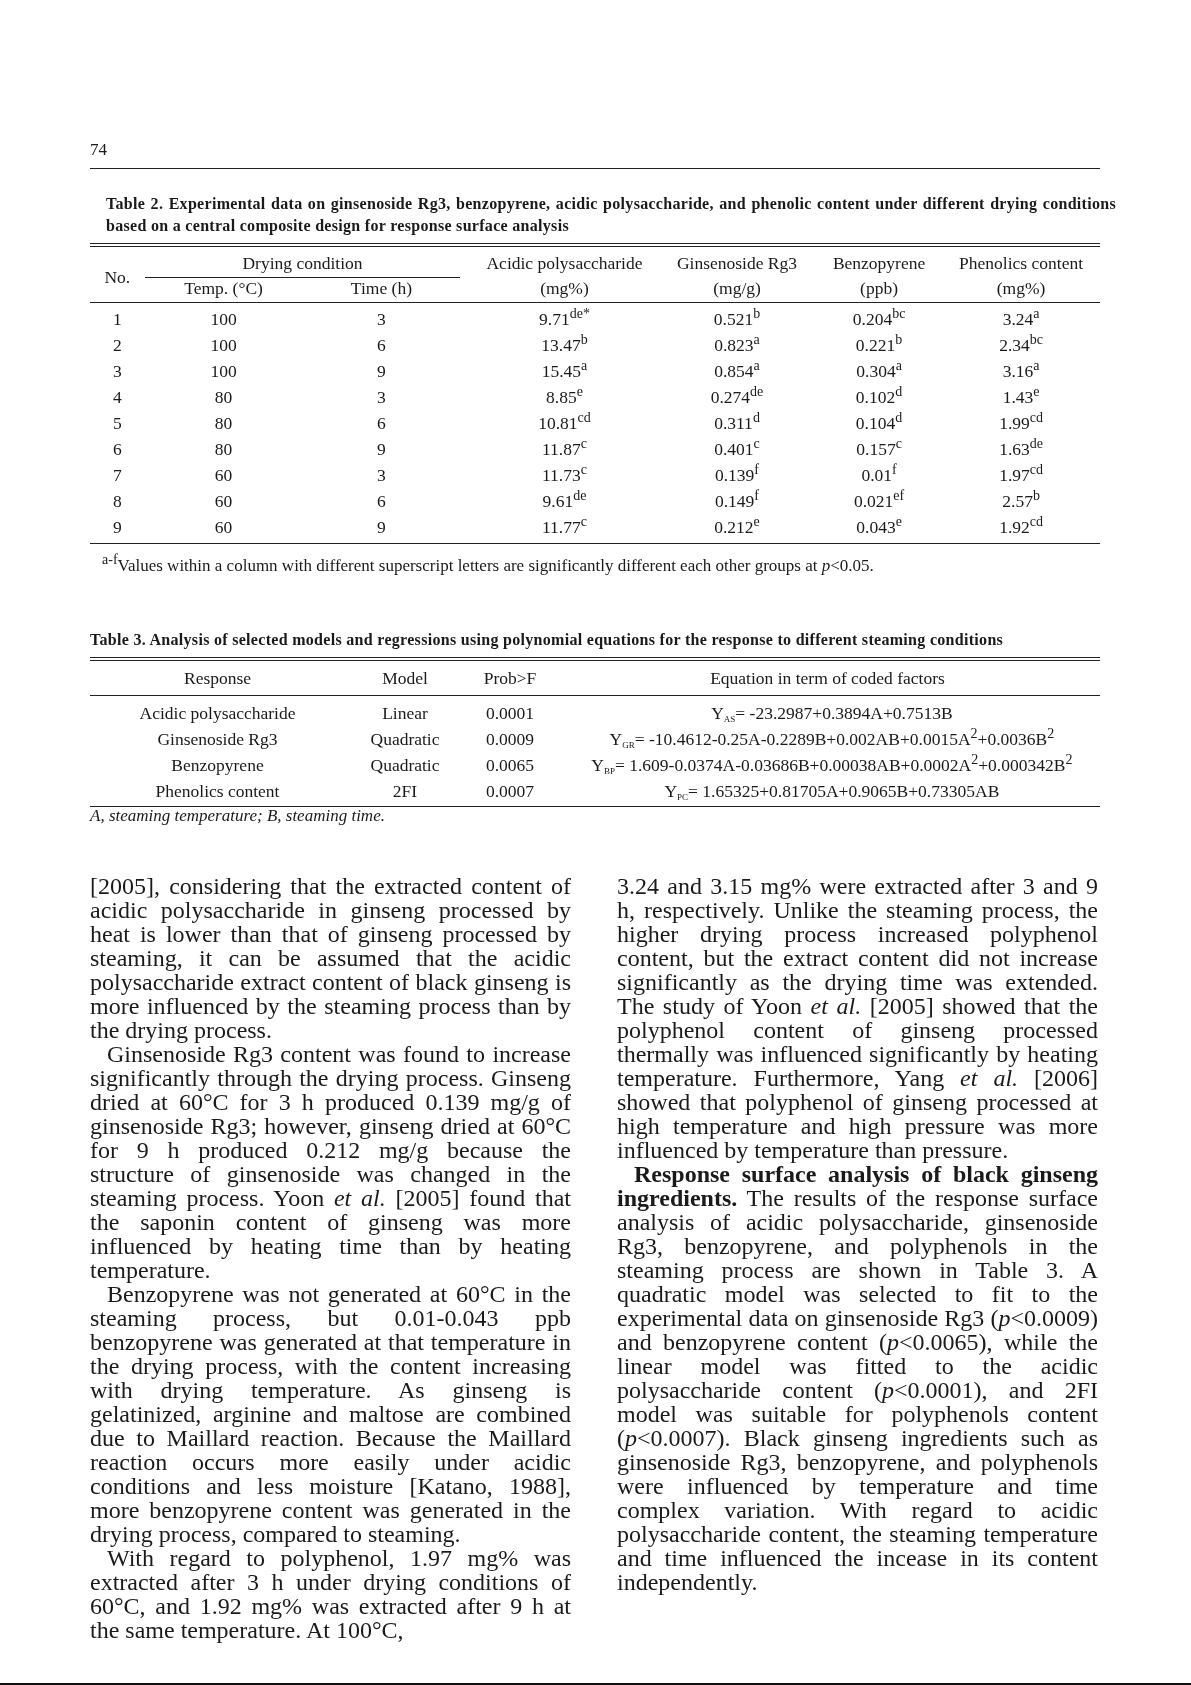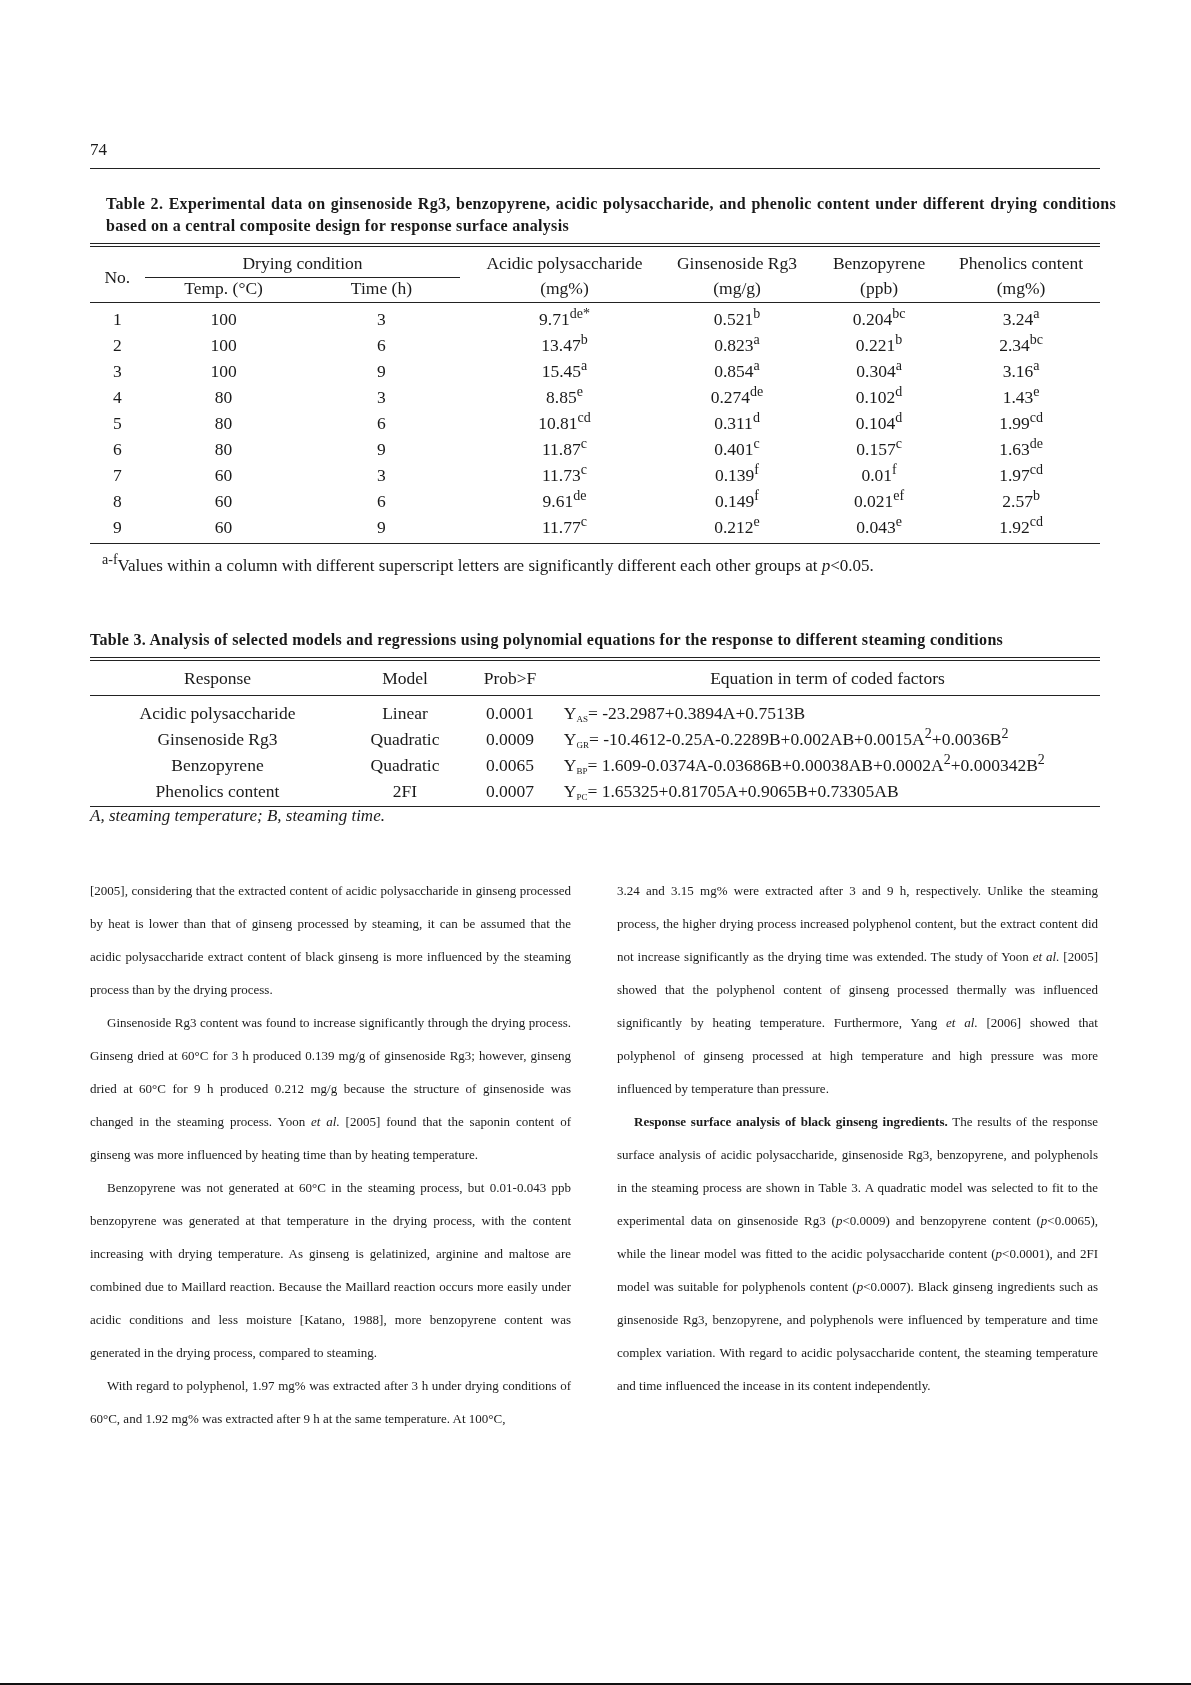--- a/index.html
+++ b/index.html
@@ -33,24 +33,24 @@
     #table2 tbody tr:last-child td { padding-bottom: 3px; }
     sup { font-size: 14px; vertical-align: 7px; line-height: 0; }
     sub { font-size: 9px; vertical-align: -3px; line-height: 0; }
     .footnote { position: absolute; left: 102px; top: 556px; font-size: 17px; }
     #table3 { top: 657px; border-top: 4px double #222; border-bottom: 1.3px solid #222; }
     #table3 thead { border-bottom: 1.3px solid #222; }
     #table3 thead th { height: 34px; }
     #table3 tbody td { height: 26px; line-height: 26px; }
     #table3 tbody tr:first-child td { padding-top: 4px; }
     #table3 tbody tr:last-child td { padding-bottom: 2px; }
-    #table3 td.eq { text-align: left; white-space: nowrap; }
+    #table3 td.eq { text-align: center; white-space: nowrap; }
     .table3-note { position: absolute; left: 90px; top: 806px; font-size: 17px; font-style: italic; }
     .col {
-      position: absolute; top: 874px; width: 481px; font-size: 13px; line-height: 33px;
+      position: absolute; top: 874px; width: 481px; font-size: 24px; line-height: 24px;
       text-align: justify;
     }
     #col-left { left: 90px; }
     #col-right { left: 617px; }
     .col p { margin: 0; text-indent: 17px; }
     .col p.noindent { text-indent: 0; }
     .col .heading { font-weight: bold; }
     .bottom-rule { position: absolute; left: 0; right: 0; bottom: 0; height: 2px; background: #111; }
   </style>
 </head>

